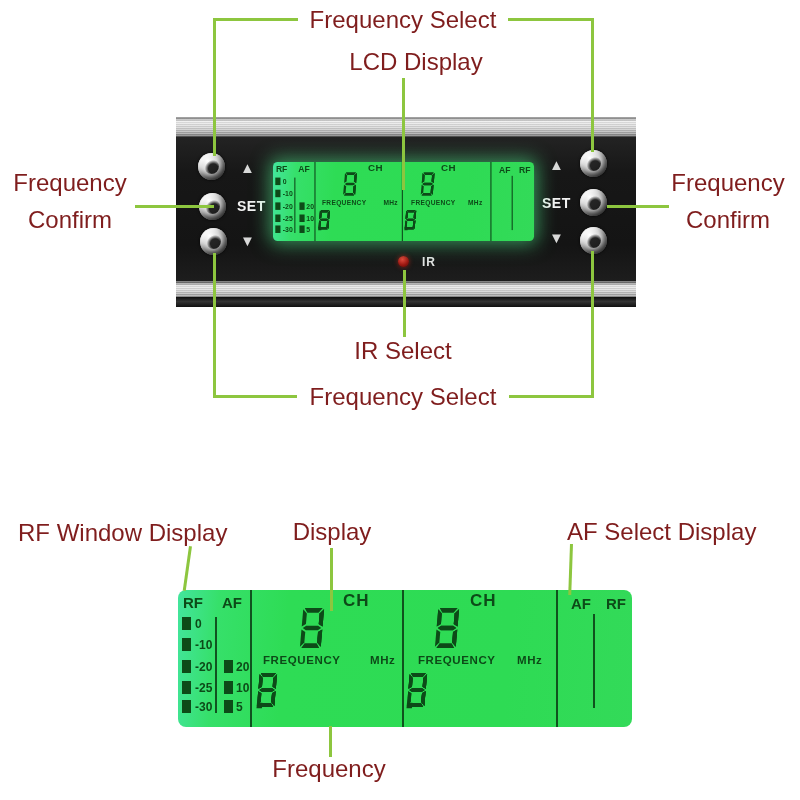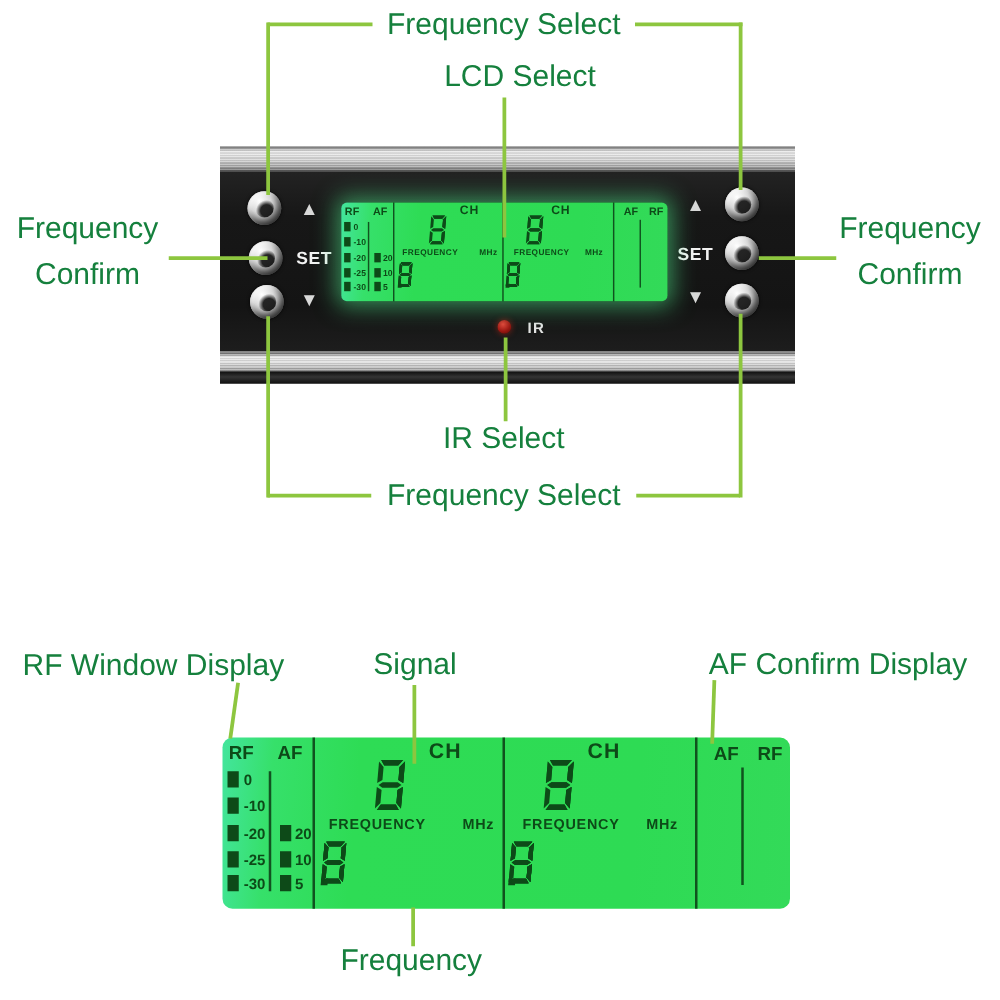--- a/index.html
+++ b/index.html
@@ -1,21 +1,21 @@
 <!DOCTYPE html>
 <html style="--callout: #8dc63f; --lcd_text: #0d4a18; --lcd_green: #2edc55; --device_panel: #171717; --ir_red: #9c1712;"><head>
 <meta charset="utf-8">
 <style>
   html,body{margin:0;padding:0;}
   body{
     width:800px;height:800px;position:relative;background:#ffffff;
     font-family:"Liberation Sans",sans-serif;overflow:hidden;
   }
   .label{
-    position:absolute;color:#15803d;font-size:24px;line-height:26px;
+    position:absolute;color:#7f1d1d;font-size:24px;line-height:26px;
     white-space:nowrap;z-index:7;
   }
   .center{transform:translateX(-50%);text-align:center;}
   .cline{position:absolute;background:var(--callout,#8dc63f);z-index:6;}
   .h{height:3px;} .v{width:3px;}
 
   
   .device{position:absolute;left:176px;top:117px;width:460px;height:190px;z-index:1;}
   .rail-top{
     position:absolute;left:0;top:0;width:100%;height:20px;
@@ -80,21 +80,21 @@
     position:absolute;left:97px;top:45px;width:261px;height:79px;border-radius:5px;
     box-shadow:0 0 18px 4px rgba(80,235,140,.55);z-index:2;
   }
   .lcd-slot-small .scale{transform:scale(0.575,0.577);transform-origin:0 0;}
   .lcd-slot-big{position:absolute;left:178px;top:590px;z-index:1;}
 </style>
 </head>
 <body>
 
 <div class="label center" style="left:403px;top:7px;">Frequency Select</div>
-<div class="label center" style="left:416px;top:49px;">LCD Select</div>
+<div class="label center" style="left:416px;top:49px;">LCD Display</div>
 
 <div class="label center" style="left:70px;top:170px;">Frequency</div>
 <div class="label center" style="left:70px;top:207px;">Confirm</div>
 <div class="label center" style="left:728px;top:170px;">Frequency</div>
 <div class="label center" style="left:728px;top:207px;">Confirm</div>
 
 <div class="label center" style="left:403px;top:338px;">IR Select</div>
 <div class="label center" style="left:403px;top:384px;">Frequency Select</div>
 
 <div class="cline h" style="left:214px;top:18px;width:84px;"></div>
@@ -313,22 +313,22 @@
     <div class="vdiv" style="left:415px;top:24px;height:94px;"></div>
   </div>
 </div>
   </div>
 
   <div class="ir-dot"></div>
   <div class="ir-label">IR</div>
 </div>
 
 <div class="label" style="left:18px;top:520px;">RF Window Display</div>
-<div class="label center" style="left:332px;top:519px;">Signal</div>
-<div class="label" style="left:567px;top:519px;">AF Confirm Display</div>
+<div class="label center" style="left:332px;top:519px;">Display</div>
+<div class="label" style="left:567px;top:519px;">AF Select Display</div>
 
 <div class="cline" style="left:189px;top:546px;width:3px;height:45px;transform:rotate(8deg);transform-origin:top left;"></div>
 <div class="cline v" style="left:330px;top:548px;height:63px;"></div>
 <div class="cline" style="left:570px;top:544px;width:3px;height:51px;transform:rotate(2deg);transform-origin:top left;"></div>
 <div class="cline v" style="left:329px;top:726px;height:31px;"></div>
 
 <div class="lcd-slot-big lcd-slot">
   <div class="lcd">
     <div class="hd" style="left:5px;top:4px;">RF</div>
     <div class="hd" style="left:44px;top:4px;">AF</div>

